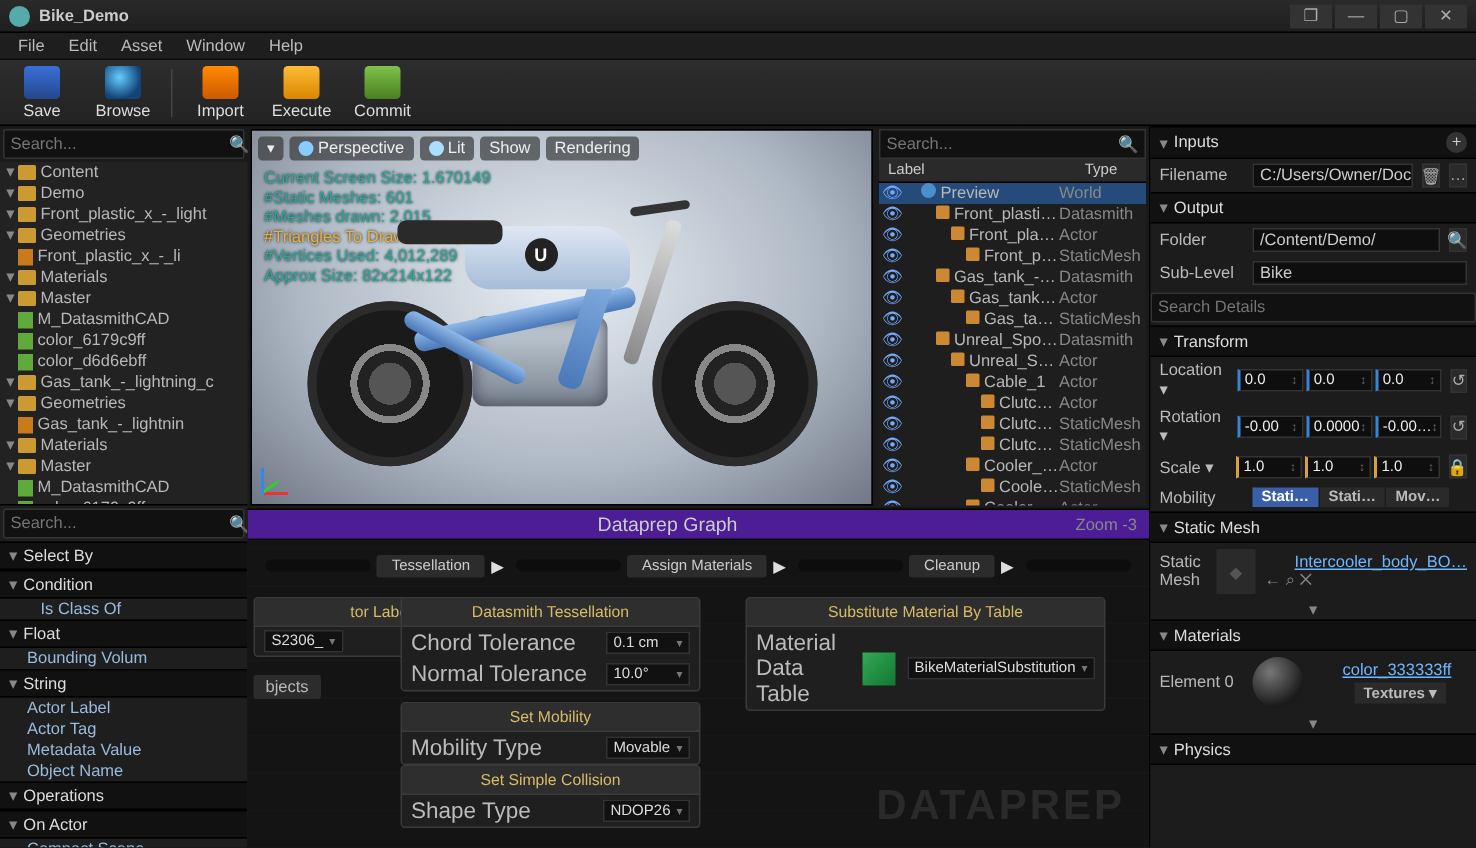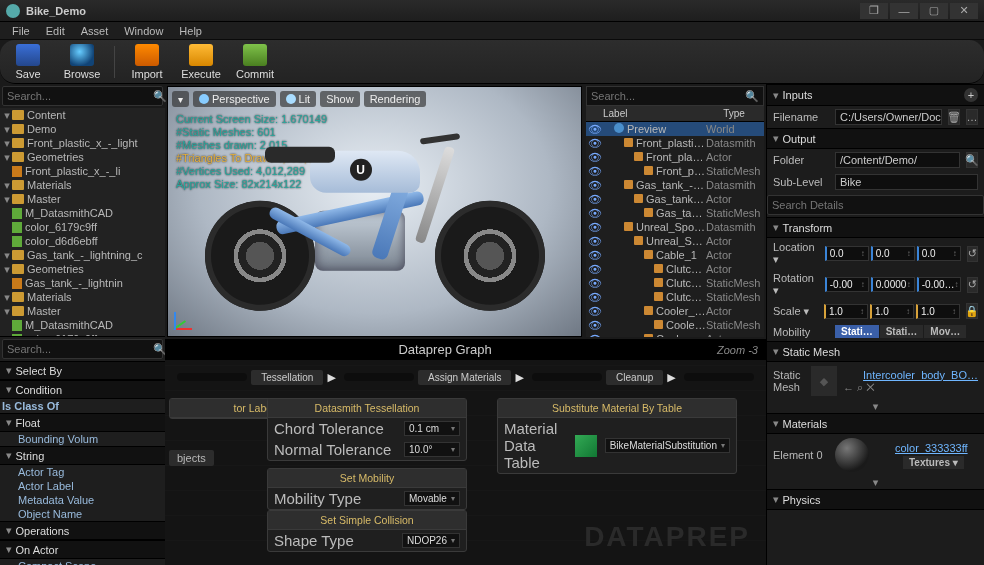--- a/index.html
+++ b/index.html
@@ -9,21 +9,21 @@
 .titlebar { height: 22px; background: linear-gradient(#2a2a2a,#1e1e1e); display: flex; align-items: center; padding: 0 6px; border-bottom: 1px solid #000; }
 .titlebar .ue-glyph { width:14px; height:14px; background:#5aa; border-radius:50%; margin-right:6px;}
 .titlebar .title { color:#ccc; font-weight:bold; flex:1; }
 .titlebar .wctrl { width:28px; height:16px; margin-left:2px; background:#333; display:flex; align-items:center; justify-content:center; color:#aaa; cursor:pointer;}
 
 
 .menubar { height: 18px; background:#1e1e1e; display:flex; align-items:center; padding:0 4px; border-bottom:1px solid #0a0a0a;}
 .menubar span { padding:0 8px; color:#bbb; cursor:pointer;}
 
 
-.toolbar { height: 44px; background: linear-gradient(#2d2d2d,#232323); display:flex; align-items:center; padding:0 6px; gap:10px; border-bottom:1px solid #000;border-radius:15px;}
+.toolbar { height: 44px; background: linear-gradient(#2d2d2d,#232323); display:flex; align-items:center; padding:0 6px; gap:10px; border-bottom:1px solid #000;}
 .toolbtn { display:flex; flex-direction:column; align-items:center; justify-content:center; width:44px; color:#ddd; cursor:pointer;}
 .toolbtn .icon { width:24px; height:22px; border-radius:3px; margin-bottom:2px;}
 .tb-save{background:linear-gradient(#3a6fd8,#24478c);}
 .tb-browse{background:radial-gradient(circle at 40% 35%,#6cf,#147 70%);border-radius:50%;}
 .tb-divider{width:1px;height:32px;background:#444;}
 .tb-import{background:linear-gradient(#ff8a00,#cc5a00);}
 .tb-execute{background:linear-gradient(#ffbb36,#d88700);}
 .tb-commit{background:linear-gradient(#7fc24a,#4a7f20);}
 
 
@@ -72,37 +72,37 @@
 .engine{position:absolute;left:100px;top:90px;width:90px;height:60px;background:linear-gradient(#c8d2dc,#7a8490);border-radius:8px;box-shadow:inset 0 0 12px #445;}
 .tank{position:absolute;left:95px;top:30px;width:110px;height:42px;background:linear-gradient(#dfe8f4,#a6bcd8);border-radius:18px 22px 10px 16px;}
 .tank .logo{position:absolute;left:40px;top:8px;width:22px;height:22px;border-radius:50%;background:#222;color:#fff;display:flex;align-items:center;justify-content:center;font-weight:bold;font-size:12px;}
 .seat{position:absolute;left:50px;top:26px;width:70px;height:16px;background:#2a2a2a;border-radius:6px;}
 .bars{position:absolute;left:205px;top:15px;width:40px;height:6px;background:#333;border-radius:3px;transform:rotate(-8deg);}
 .fork{position:absolute;left:215px;top:24px;width:10px;height:100px;background:linear-gradient(#ddd,#888);border-radius:4px;transform:rotate(18deg);}
 
 
 .outliner { width:178px; background:#1e1e1e; margin:2px; display:flex; flex-direction:column;}
 .outliner .hdr{display:flex;background:#2a2a2a;height:16px;align-items:center;border-bottom:1px solid #000;}
-.outliner .hdr span{padding:0 17px;color:#ccc;font-size:10px;}
+.outliner .hdr span{padding:0 6px;color:#ccc;font-size:10px;}
 .outliner .hdr .c1{flex:1;} .outliner .hdr .c2{width:60px;text-align:center;}
 .outliner .body{flex:1;overflow:hidden;font-size:10px;line-height:14px;}
 .orow{display:flex;align-items:center;height:14px;padding-left:2px;white-space:nowrap;}
 .orow.sel{background:#254b7a;}
 .orow .eye{color:#7af;width:12px;}
 .orow .lab{flex:1;overflow:hidden;text-overflow:ellipsis;}
 .orow .typ{width:58px;color:#888;overflow:hidden;}
 .ico-world{display:inline-block;width:10px;height:10px;border-radius:50%;background:#4a8fcc;margin-right:3px;}
 .ico-actor{display:inline-block;width:9px;height:9px;background:#cc8833;margin-right:3px;border-radius:1px;}
 .oi0{padding-left:14px}.oi1{padding-left:24px}.oi2{padding-left:34px}.oi3{padding-left:44px}.oi4{padding-left:54px}
 
 
 .dp { flex:1; background:#151515; position:relative; overflow:hidden;}
-.dp .topbar{display:flex;align-items:center;height:20px;background:#000000;border-bottom:1px solid #000;padding:0 8px;}
+.dp .topbar{display:flex;align-items:center;height:20px;background:#4c1d95;border-bottom:1px solid #000;padding:0 8px;}
 .dp .topbar .title{flex:1;text-align:center;color:#ccc;font-size:13px;}
-.dp .topbar .zoom{color:#888;font-style:italic;}
+.dp .topbar .zoom{color:#888;}
 .dp .canvas{position:absolute;left:150px;right:0;top:20px;bottom:0;background:repeating-linear-gradient(0deg,#141414 0 24px,#171717 24px 25px),repeating-linear-gradient(90deg,#141414 0 24px,#171717 24px 25px);}
 .dp .watermark{position:absolute;right:16px;bottom:12px;font-size:28px;font-weight:900;color:#2a2a2a;letter-spacing:2px;}
 .steprow{position:absolute;top:8px;left:8px;right:8px;height:18px;display:flex;align-items:center;}
 .step{background:#2c2c2c;color:#ccc;padding:2px 10px;border-radius:2px;font-size:10px;}
 .play{color:#ddd;margin:0 4px;}
 .track{flex:1;height:8px;background:#0d0d0d;border-radius:4px;margin:0 4px;}
 .node{position:absolute;background:#1f1f1f;border:1px solid #3a3a3a;border-radius:3px;min-width:170px;}
 .node .ntitle{background:#2e2e2e;color:#d8bb68;padding:3px 6px;text-align:center;font-size:10.5px;border-bottom:1px solid #3a3a3a;}
 .node .nrow{display:flex;align-items:center;padding:2px 6px;gap:4px;}
 .node .nlab{flex:1;color:#bbb;font-size:15px;}
@@ -281,32 +281,32 @@
       </div>
       <div id="selectby-body">
           <div class="dsec" style="padding: 2px 6px;">
             <span class="chev">▾</span>
             <span class="t">Select By</span>
           </div>
           <div class="dsec" style="padding: 2px 6px;">
             <span class="chev">▾</span>
             <span class="t">Condition</span>
           </div>
-          <div style="padding: 1px 2px; color: rgb(153, 187, 221); font-weight: bold;">Is Class Of</div>
+          <div style="padding: 1px 27px; color: rgb(153, 187, 221);">Is Class Of</div>
           <div class="dsec" style="padding: 2px 6px;">
             <span class="chev">▾</span>
             <span class="t">Float</span>
           </div>
           <div style="padding: 1px 18px; color: rgb(153, 187, 221);">Bounding Volum</div>
           <div class="dsec" style="padding: 2px 6px;">
             <span class="chev">▾</span>
             <span class="t">String</span>
           </div>
+          <div style="padding: 1px 18px; color: rgb(153, 187, 221);">Actor Label</div>
           <div style="padding: 1px 18px; color: rgb(153, 187, 221);">Actor Tag</div>
-          <div style="padding: 1px 18px; color: rgb(153, 187, 221);">Actor Label</div>
           <div style="padding: 1px 18px; color: rgb(153, 187, 221);">Metadata Value</div>
           <div style="padding: 1px 18px; color: rgb(153, 187, 221);">Object Name</div>
           <div class="dsec" style="padding: 2px 6px;">
             <span class="chev">▾</span>
             <span class="t">Operations</span>
           </div>
           <div class="dsec" style="padding: 2px 6px;">
             <span class="chev">▾</span>
             <span class="t">On Actor</span>
           </div>
@@ -476,20 +476,23 @@
             <span class="step">Assign Materials</span>
             <span class="play">▶</span>
             <div class="track"></div>
             <span class="step">Cleanup</span>
             <span class="play">▶</span>
             <div class="track"></div>
           </div>
 
         <div class="node" style="left:4px;top:38px;width:80px;">
           <div class="ntitle">tor Label</div>
+          <div class="nrow">
+              <span class="nfld" style="min-width:52px;">S2306_</span>
+            </div>
         </div>
         <div style="position:absolute;left:4px;top:90px;background:#2c2c2c;padding:2px 8px;border-radius:2px;">bjects</div>
 
         <div class="node" style="left:102px;top:38px;width:200px;">
           <div class="ntitle">Datasmith Tessellation</div>
           <div id="tess-rows">
               <div class="nrow">
                 <span class="nlab">Chord Tolerance</span>
                 <span class="nfld">0.1 cm</span>
               </div>

